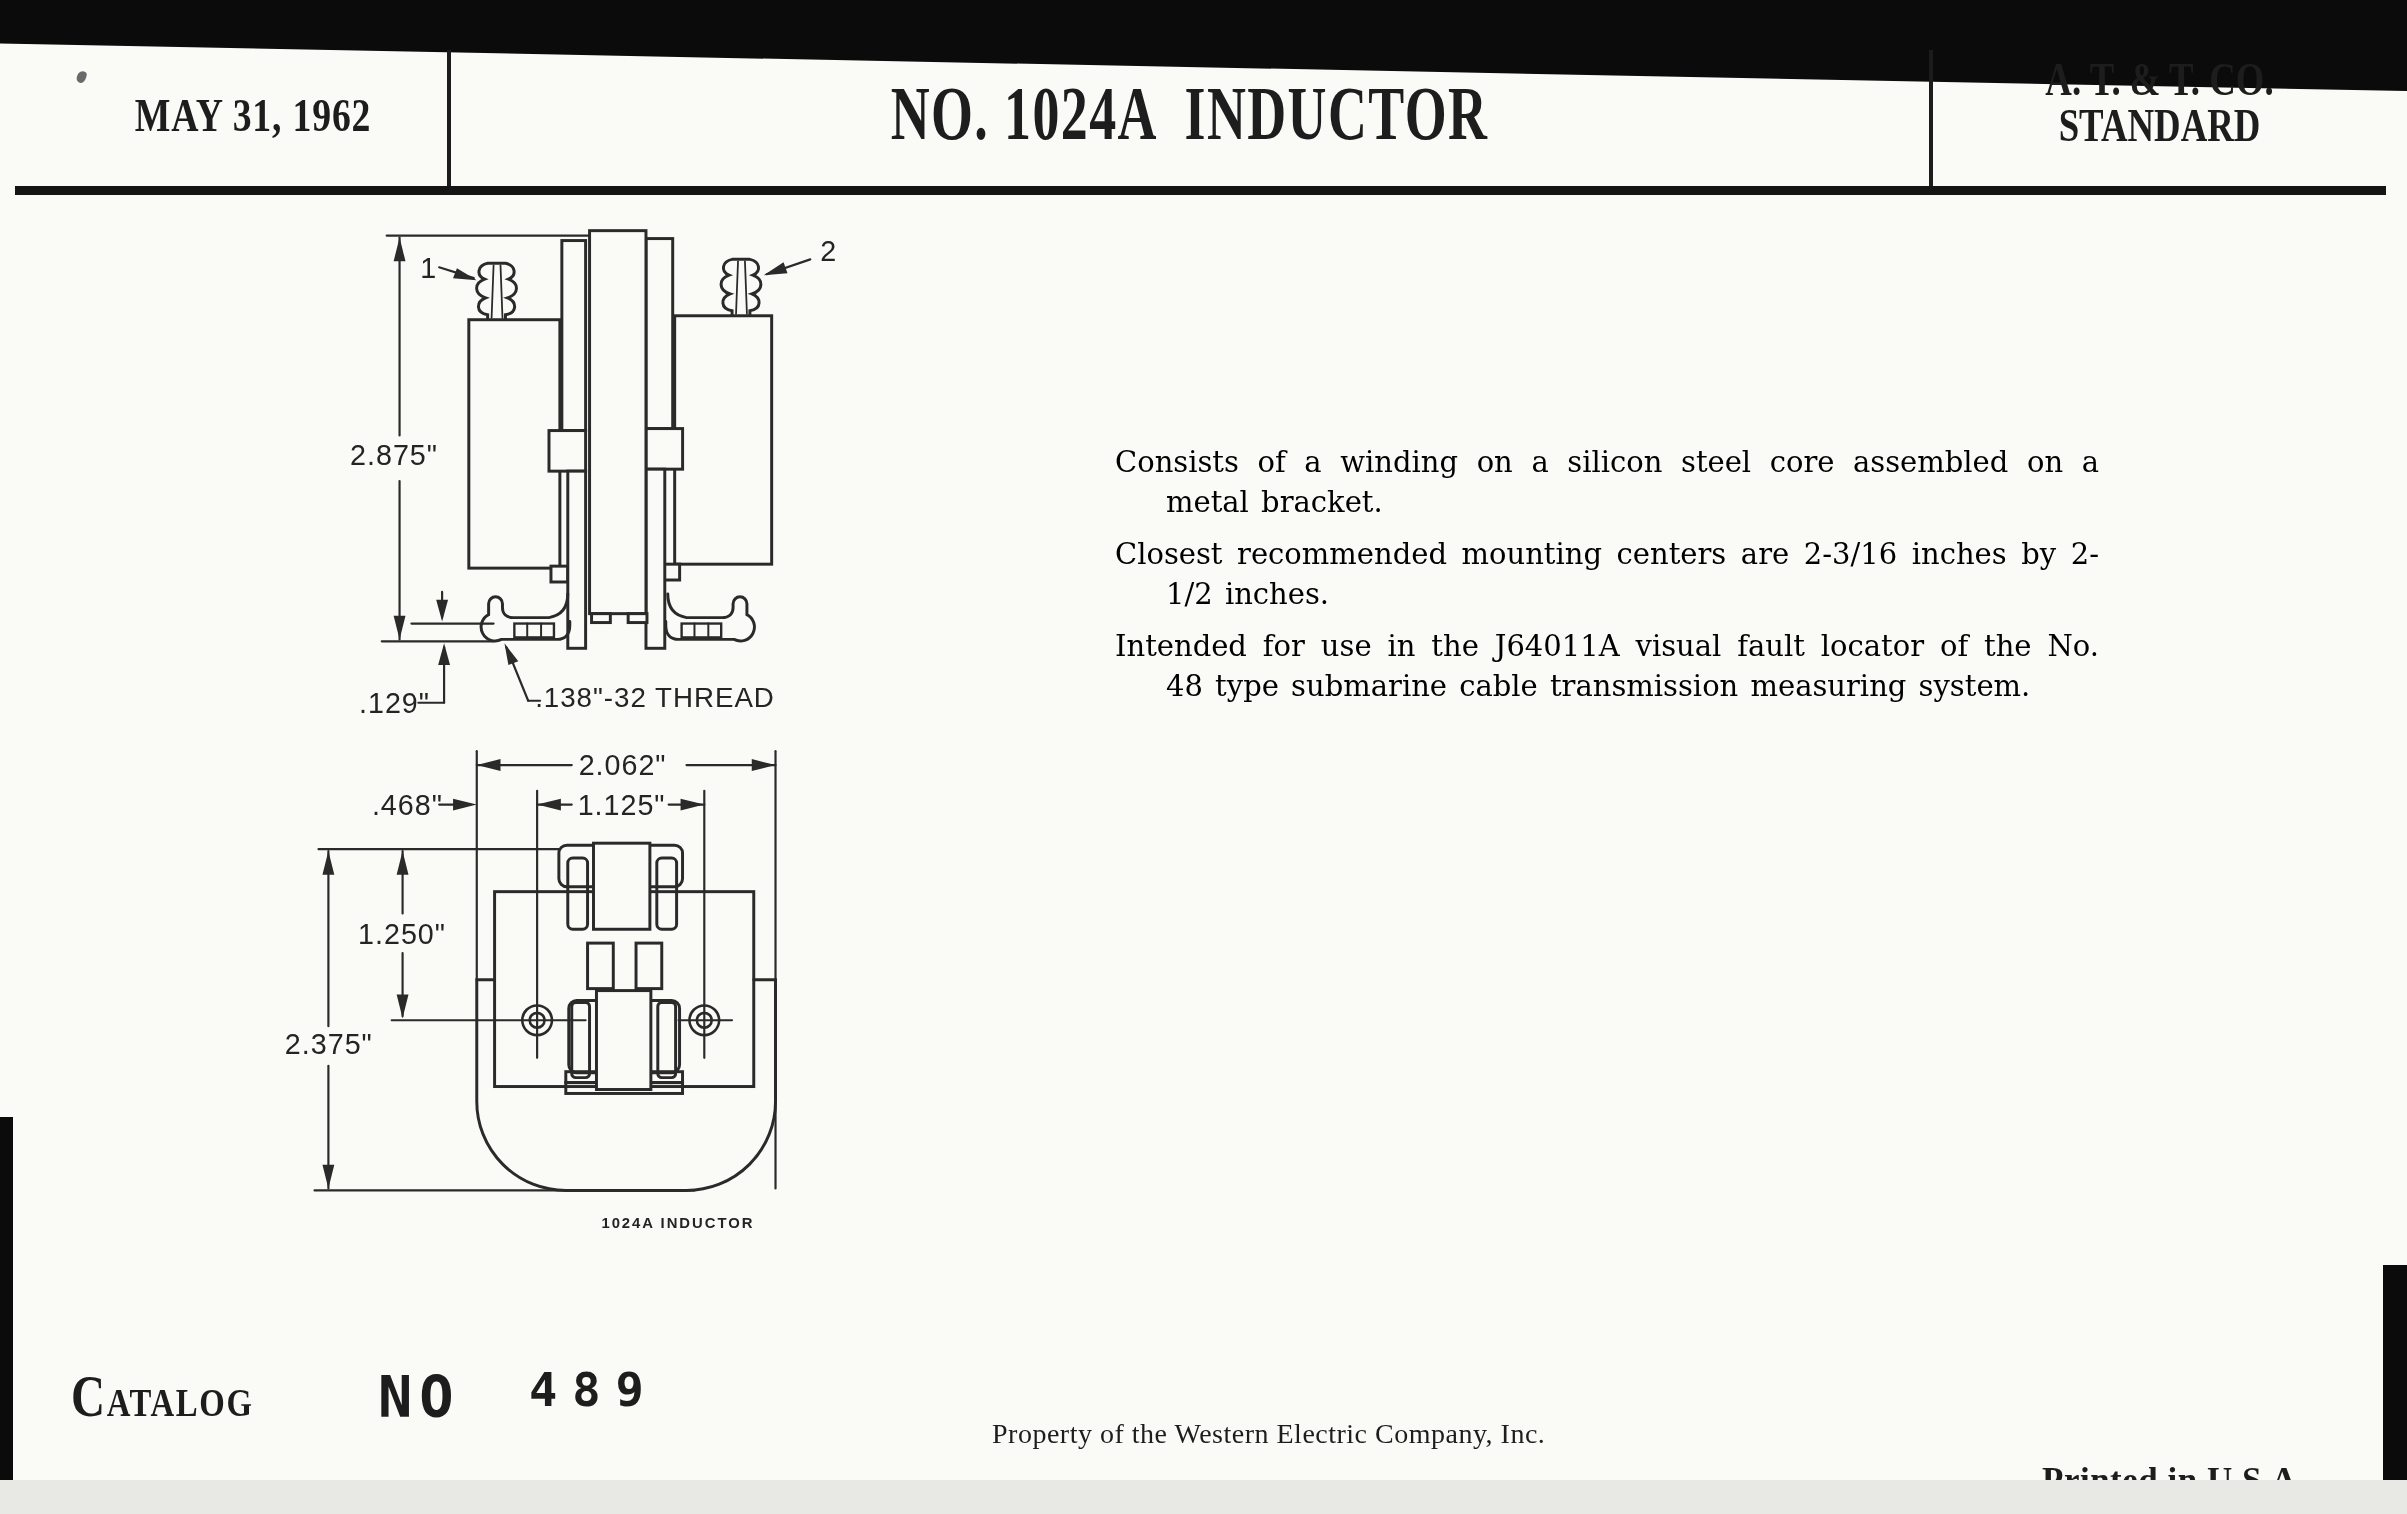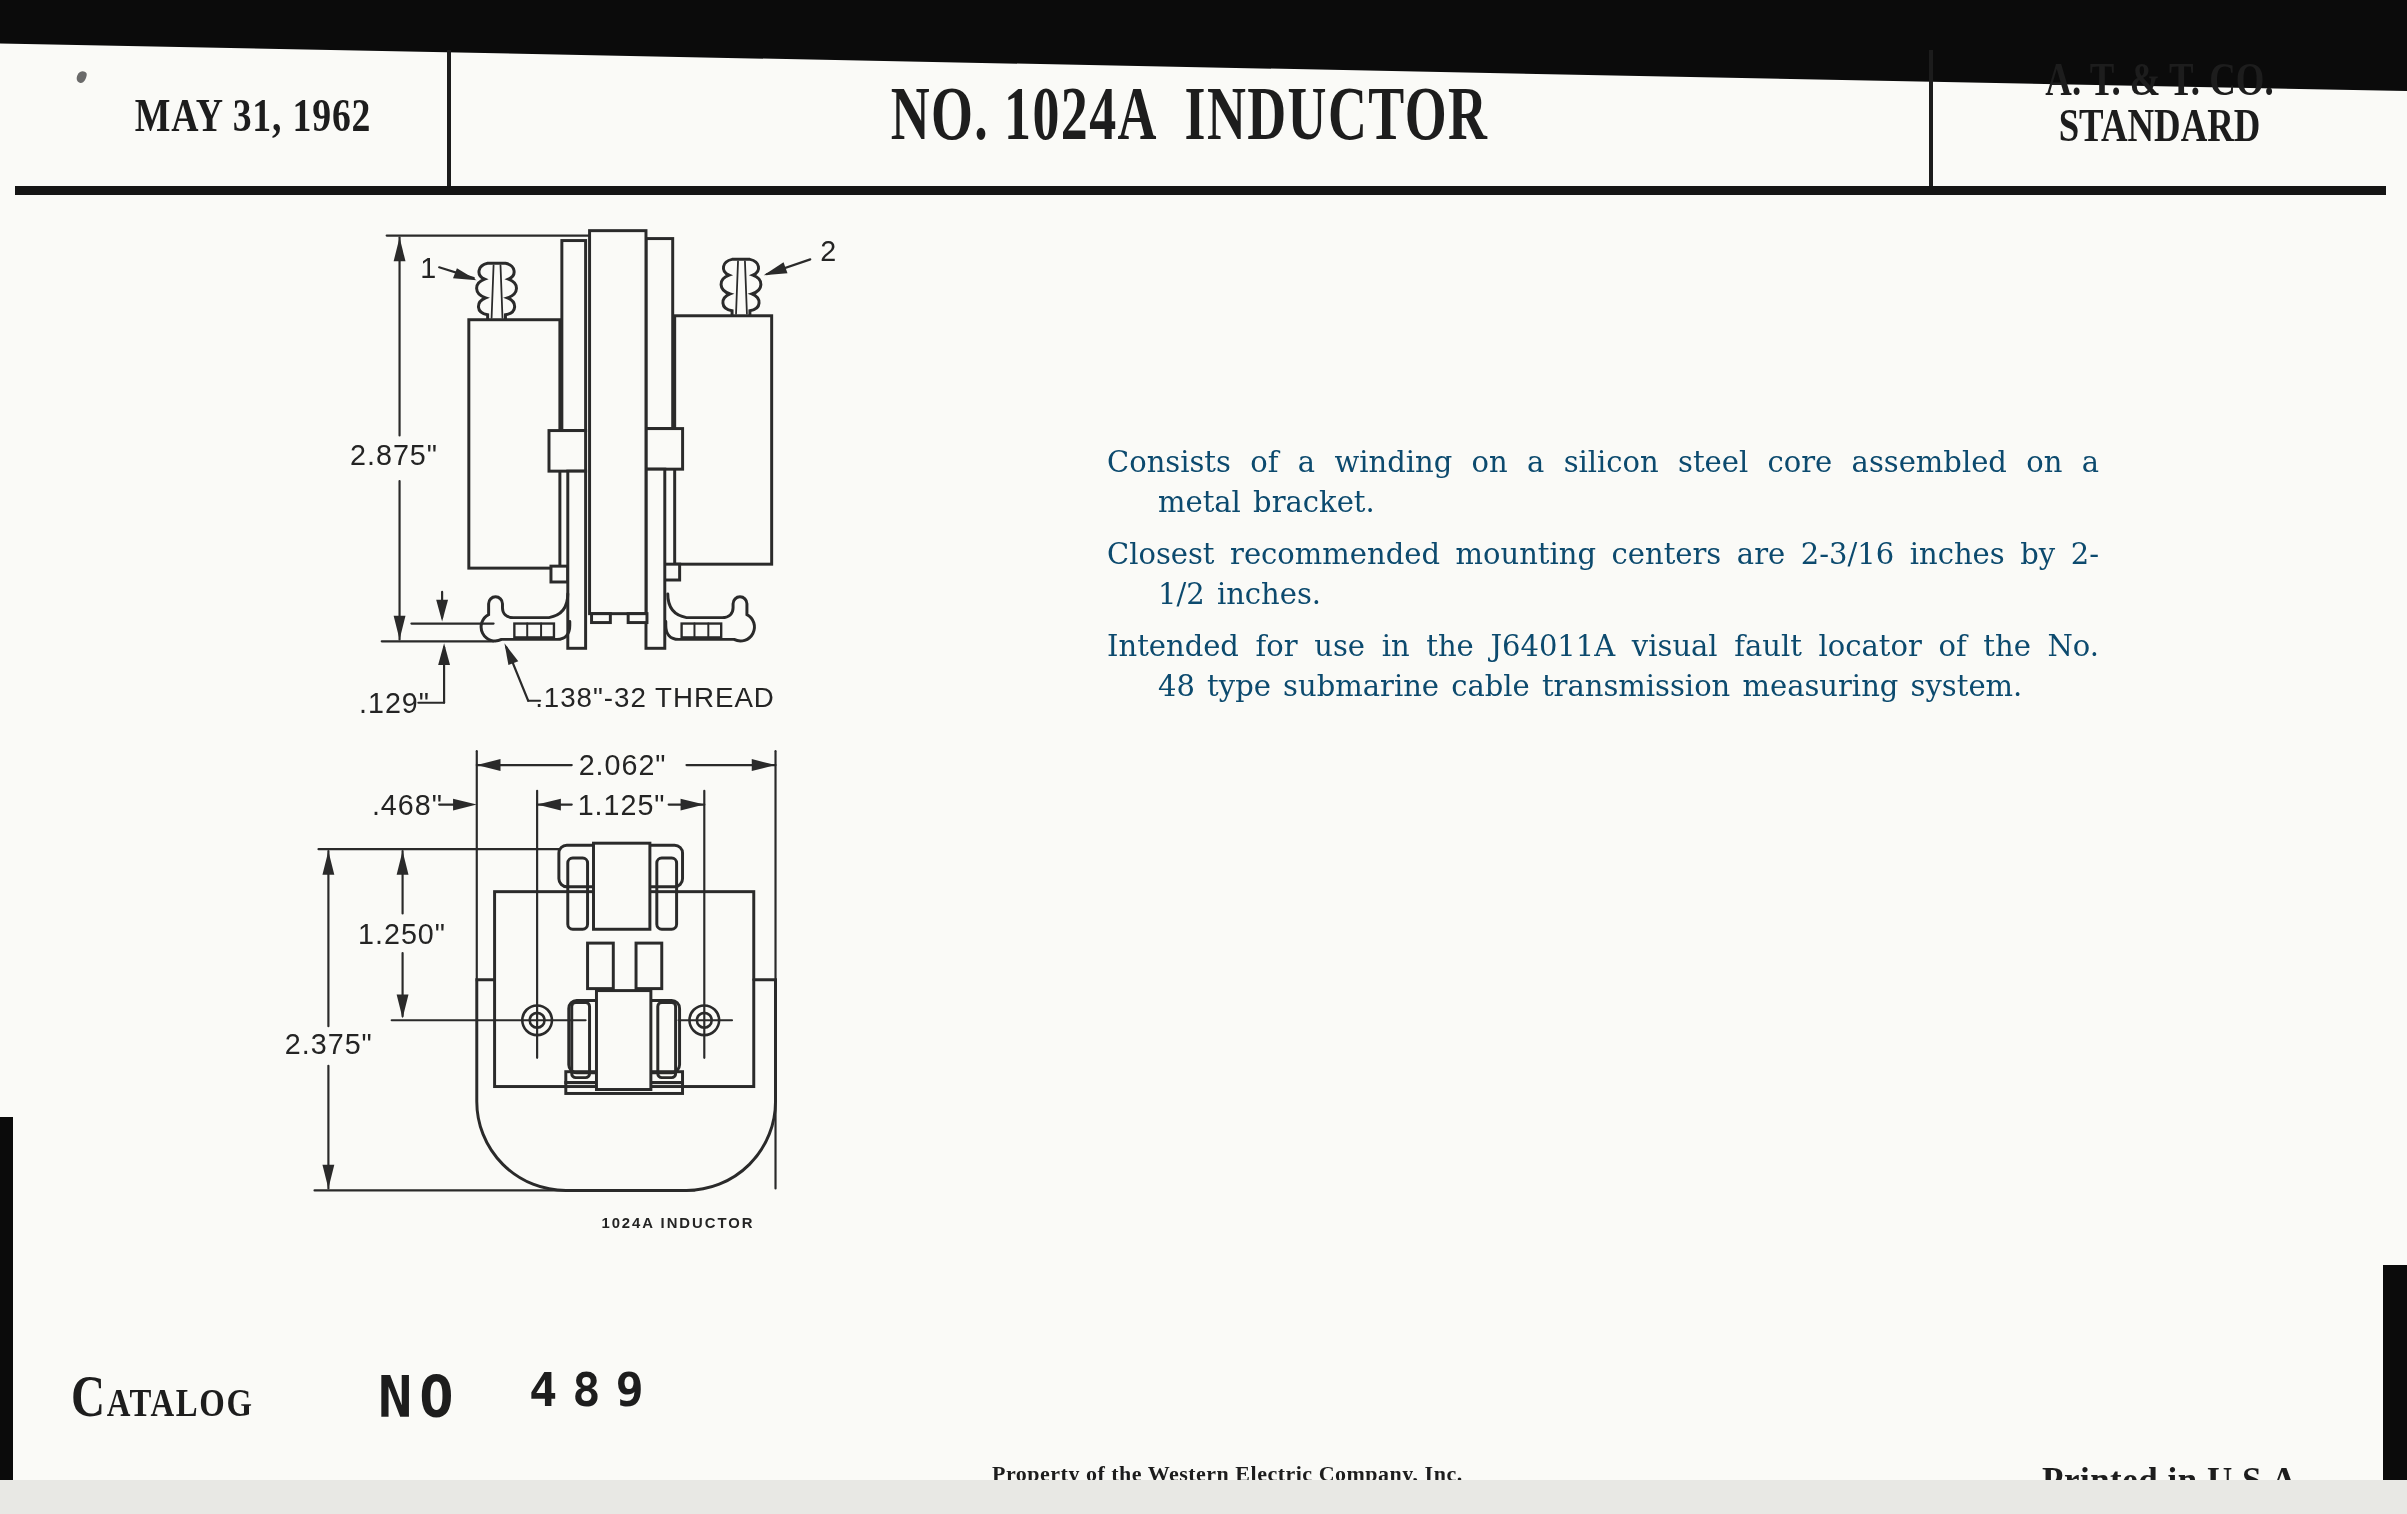--- a/index.html
+++ b/index.html
@@ -22,43 +22,43 @@
   #hdr-date{position:absolute;left:57px;top:89px;width:392px;text-align:center;
     font-size:46px;font-weight:700;letter-spacing:1px;transform:scaleX(.82);transform-origin:center;}
   #hdr-title{position:absolute;left:450px;top:71px;width:1479px;height:85px;
     display:flex;align-items:center;justify-content:center;
     font-size:77px;font-weight:700;letter-spacing:2px;transform:scaleX(.70);transform-origin:center;white-space:pre;}
   #hdr-org{position:absolute;left:1933px;top:57px;width:453px;text-align:center;
     font-size:46px;font-weight:700;line-height:46px;transform:scaleX(.80);transform-origin:center;}
   
   #desc{position:absolute;left:1107px;top:442px;width:992px;}
   #desc p{
-    margin:0 0 12px 0;font-size:29px;line-height:40px;text-align:justify;
-    padding-left:51px;text-indent:-51px;color:#0c4a6e;word-spacing:3px;
+    margin:0 0 12px 8px;font-size:29px;line-height:40px;text-align:justify;
+    padding-left:51px;text-indent:-51px;color:#000000;word-spacing:3px;
     font-family:"DejaVu Serif", serif;
   }
   
   svg{position:absolute;}
   #front-view{left:327px;top:198px;}
   #bottom-view{left:273px;top:741px;}
   svg .ln{stroke:#2a2a2a;stroke-width:3;fill:none;stroke-linecap:round;}
   svg .lnw{stroke:#2a2a2a;stroke-width:3;fill:#fafaf7;}
   svg .dim{stroke:#2a2a2a;stroke-width:2.2;fill:none;stroke-linecap:round;}
   svg .ah{fill:#2a2a2a;stroke:none;}
   svg text{fill:#242424;font-family:"Liberation Sans", sans-serif;}
   .dimtxt{font-size:29px;letter-spacing:1px;}
   .captxt{font-size:15px;letter-spacing:2px;font-weight:600;}
   
   #catalog-label{position:absolute;left:71px;top:1362px;font-size:59px;font-variant:small-caps;
     letter-spacing:2px;transform:scaleX(.80);transform-origin:left;font-weight:600;}
   #catalog-no{position:absolute;left:378px;top:1364px;font-family:"DejaVu Sans Mono", monospace;
     font-size:57px;letter-spacing:7px;font-weight:600;}
   #catalog-number{position:absolute;left:529px;top:1362px;font-family:"DejaVu Sans Mono", monospace;
     font-size:47px;letter-spacing:15px;font-weight:600;}
-  #footer-property{position:absolute;left:992px;top:1461px;font-size:22px;font-weight:700;letter-spacing:0.5px;}
+  #footer-property{position:absolute;left:992px;top:1418px;font-size:28px;font-weight:400;letter-spacing:0.5px;}
   #footer-printed{position:absolute;left:2042px;top:1461px;font-size:35px;font-weight:700;letter-spacing:0.5px;}
 </style>
 </head>
 <body>
 
 <div id="canvas">
 
   <div id="top-band"></div>
   <div id="left-strip"></div>
   <div id="right-strip"></div>

